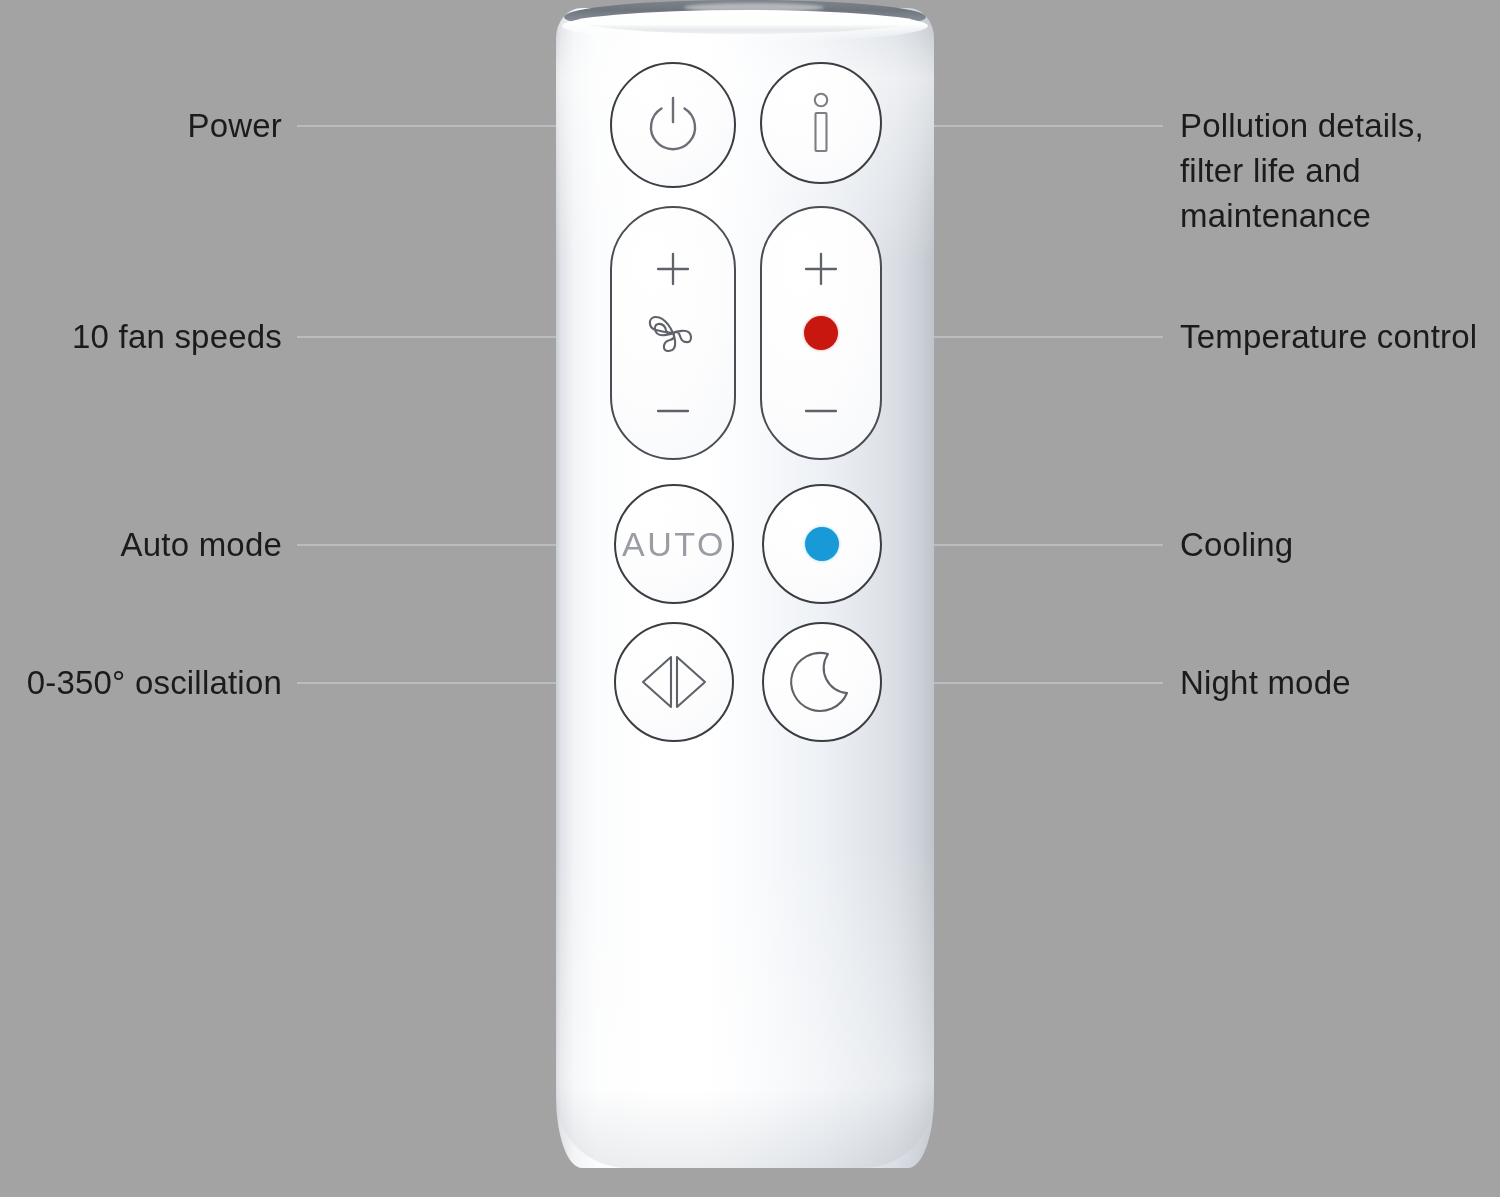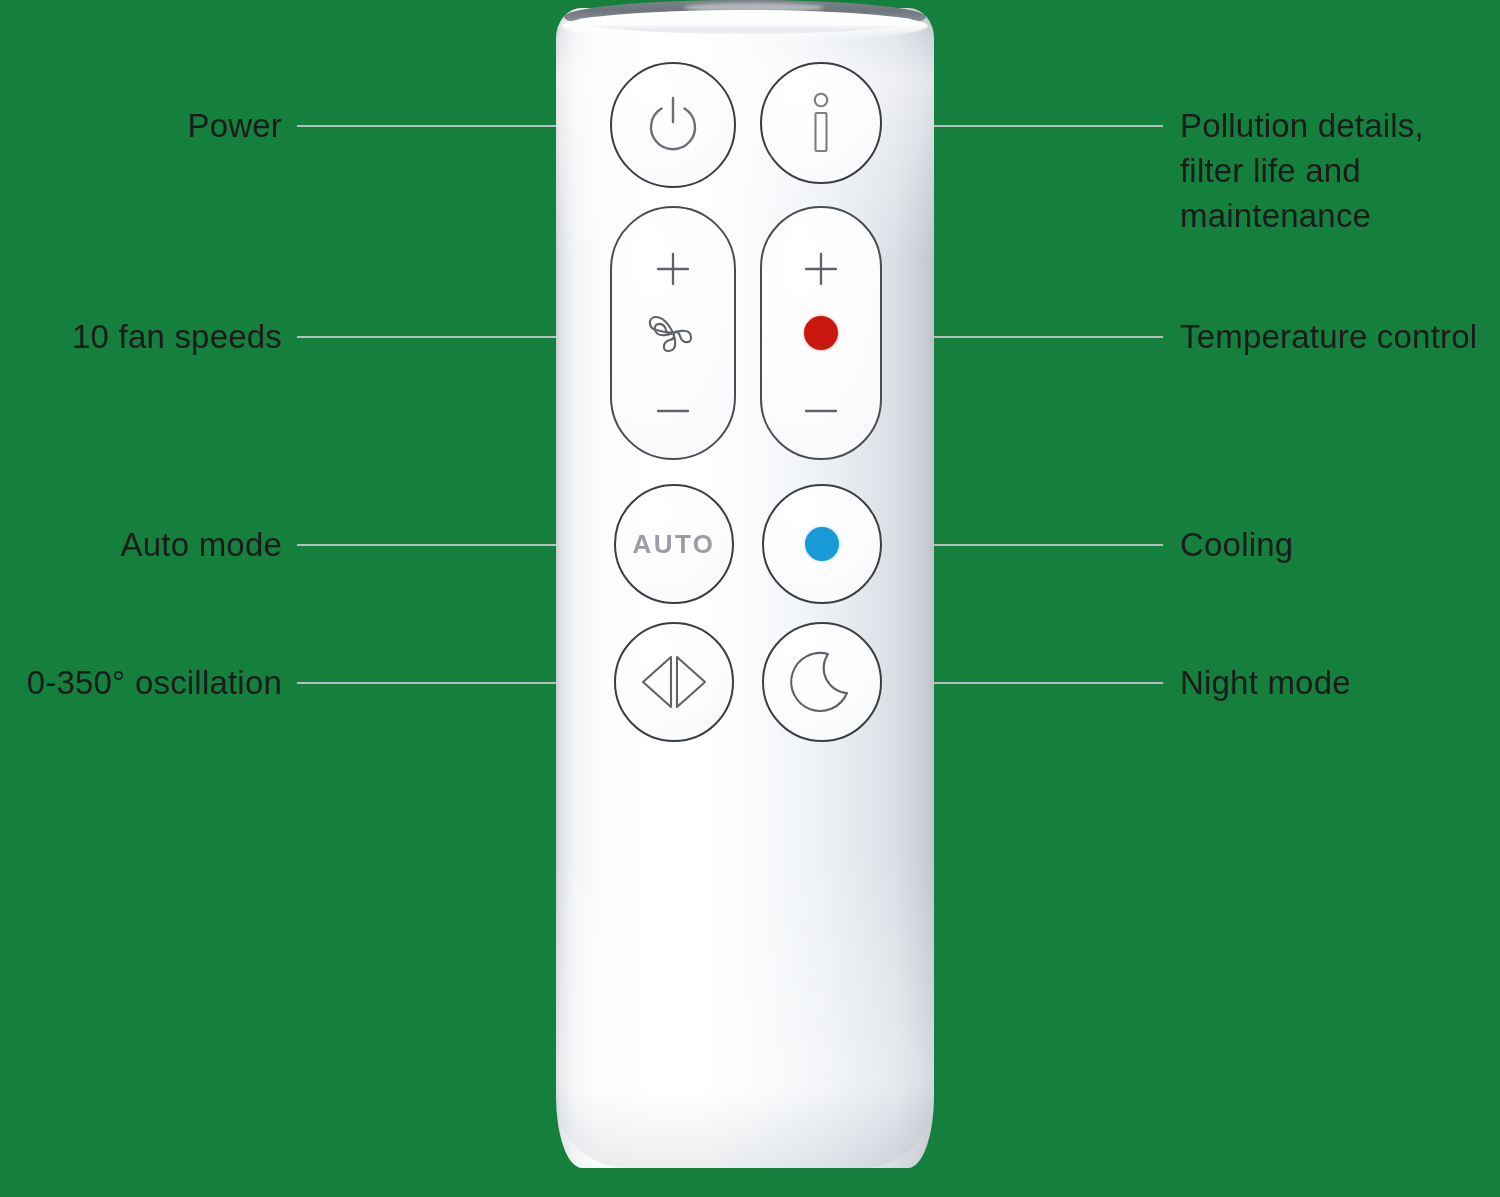--- a/index.html
+++ b/index.html
@@ -9,21 +9,21 @@
     background: #ffffff;
   }
   body {
     font-family: "Liberation Sans", "DejaVu Sans", sans-serif;
     -webkit-font-smoothing: antialiased;
   }
   #stage {
     position: relative;
     width: 1500px;
     height: 1197px;
-    background: #15803d;
+    background: #a3a3a3;
     overflow: hidden;
   }
 
   
   .label {
     position: absolute;
     color: #1b1b1b;
     font-size: 33px;
     line-height: 45px;
     font-weight: 400;
@@ -144,24 +144,24 @@
       radial-gradient(120% 120% at 32% 22%, #ffffff 0%, #fdfdfe 45%, #f4f6f8 100%);
     box-sizing: border-box;
     display: flex;
     align-items: center;
     justify-content: center;
   }
   .btn.round { border-radius: 50%; }
   .btn.pill  { border-radius: 70px; border-width: 2px; border-color: #4a4d53; }
 
   .auto-text {
-    font-size: 26px;
+    font-size: 34px;
     letter-spacing: 2.5px;
     color: #9a9ea4;
-    font-weight: 700;
+    font-weight: 400;
   }
 
   .pill-inner {
     position: relative;
     width: 100%;
     height: 100%;
   }
   .dot {
     position: absolute;
     left: 50%;

